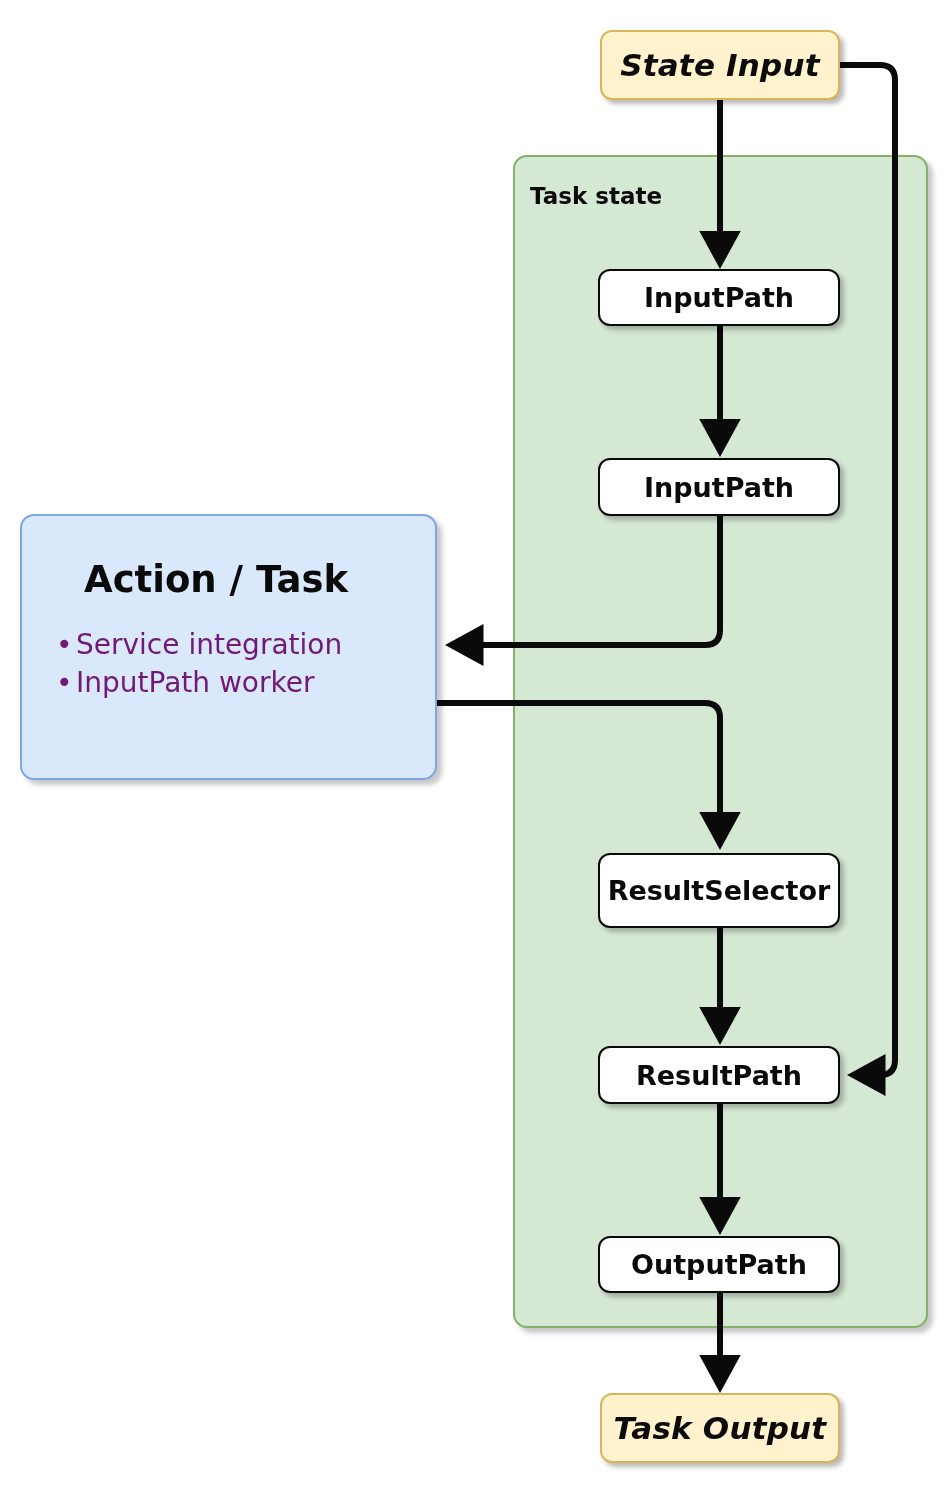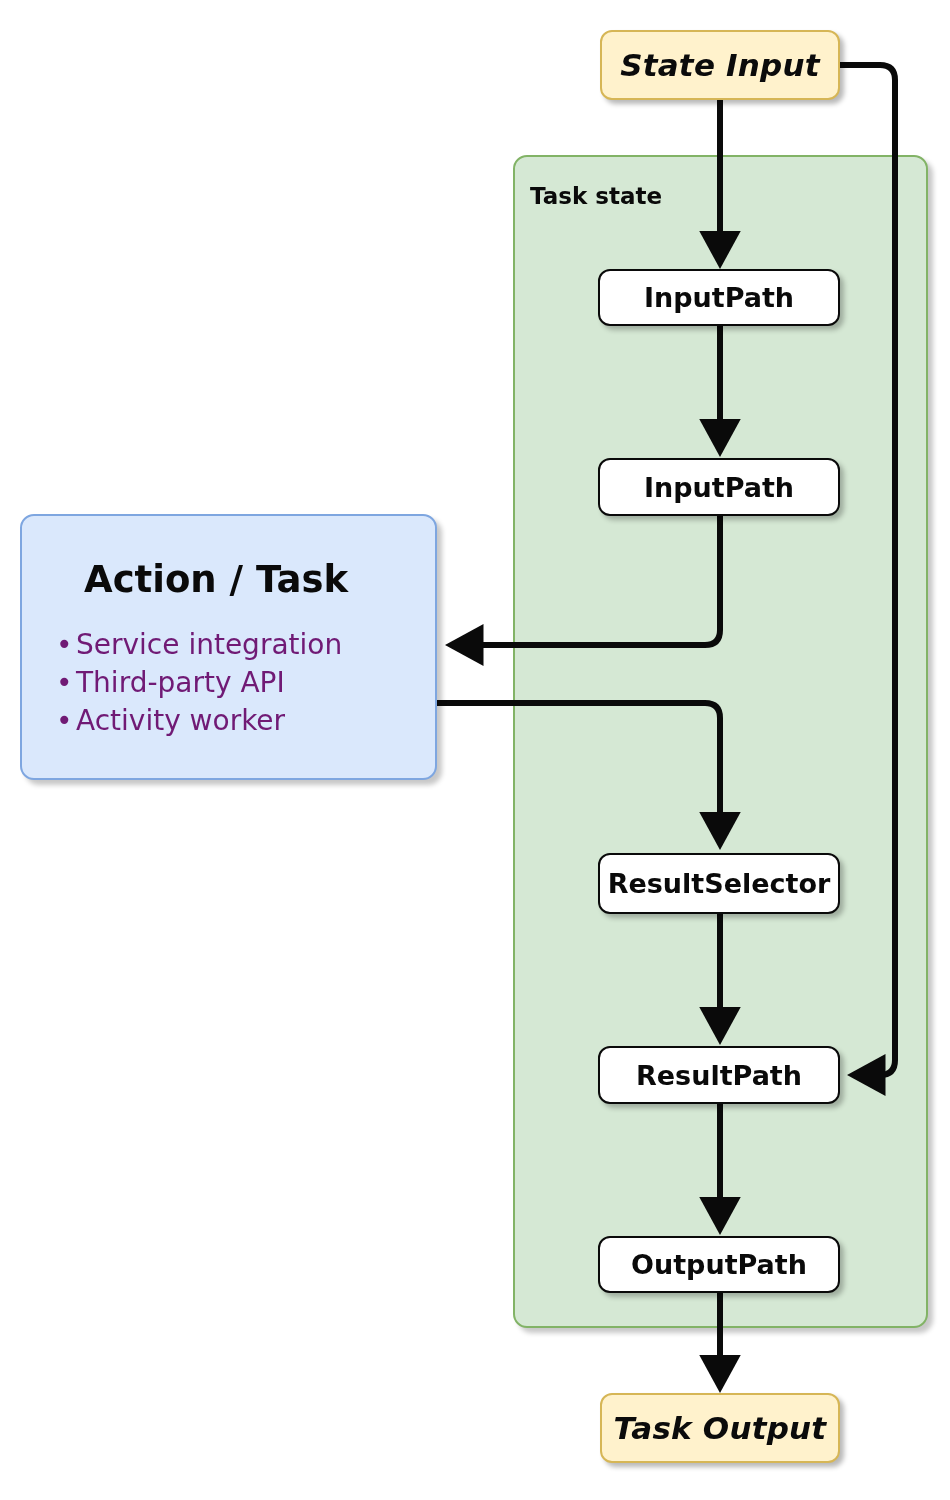--- a/index.html
+++ b/index.html
@@ -141,38 +141,35 @@
       <path d="M 720 1293 L 720 1386" marker-end="url(#arrow)"></path>
     </g>
   </svg>
 
   <div class="node path-node" style="left:598px; top:269px; width:242px; height:57px;">InputPath</div>
 
   <div class="node state-node" style="left:600px; top:30px; width:240px; height:70px;">State Input</div>
 
   <div class="node path-node" style="left:598px; top:458px; width:242px; height:58px;">InputPath</div>
 
-  <div class="node path-node" style="left:598px; top:853px; width:242px; height:61px;">ResultSelector</div>
+  <div class="node path-node" style="left:598px; top:853px; width:242px; height:75px;">ResultSelector</div>
 
   <div class="node path-node" style="left:598px; top:1046px; width:242px; height:58px;">ResultPath</div>
 
   <div class="node path-node" style="left:598px; top:1236px; width:242px; height:57px;">OutputPath</div>
 
   <div class="node state-node" style="left:600px; top:1393px; width:240px; height:70px;">Task Output</div>
 
   <div class="action-box" style="left:20px; top:514px; width:417px; height:266px;">
 
     <div class="action-title">Action / Task</div>
 
     <ul class="action-list">
       <li>
         <span class="bullet">•</span><span>Service integration</span>
       </li>
       <li>
-        <span class="bullet">•</span><span>Third-party API</span>
-      </li>
-      <li>
-        <span class="bullet">•</span><span>Activity worker</span>
+        <span class="bullet">•</span><span>InputPath worker</span>
       </li>
     </ul>
   </div>
 
 </div>
 
 </body></html>

